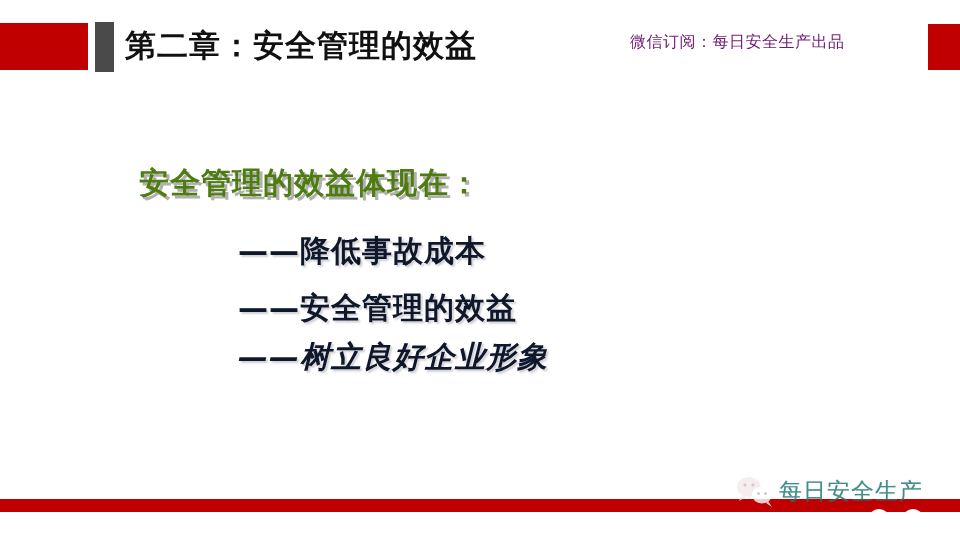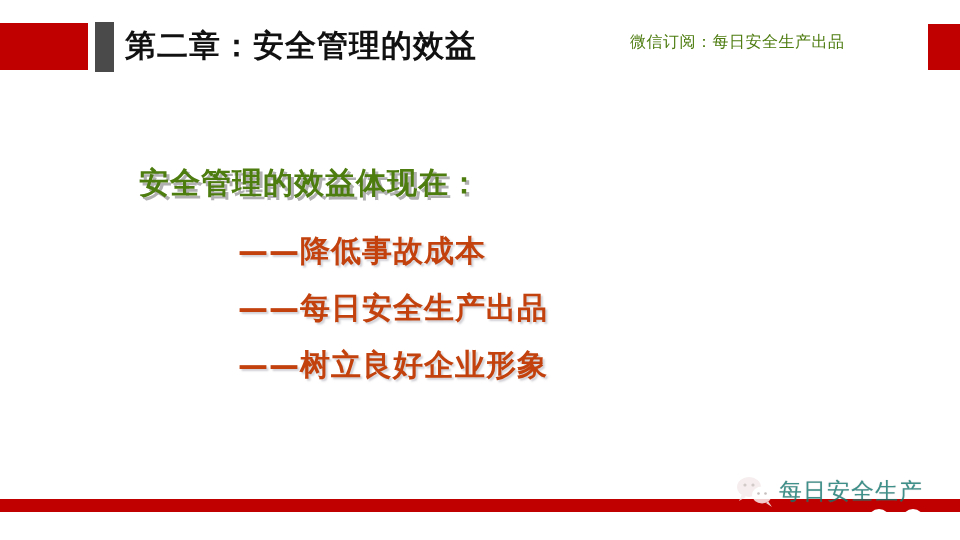--- a/index.html
+++ b/index.html
@@ -53,21 +53,21 @@
     color: #111111;
     letter-spacing: 1px;
     line-height: 42px;
     white-space: nowrap;
   }
   .hdr-subscribe {
     position: absolute;
     left: 630px;
     top: 32px;
     font-size: 16px;
-    color: #4d7c0f;
+    color: #701a75;
     white-space: nowrap;
     letter-spacing: 0.5px;
   }
 
   
   .body-heading {
     position: absolute;
     left: 139px;
     top: 163px;
     font-size: 30px;
@@ -75,28 +75,28 @@
     color: #4d7c0f;
     letter-spacing: 1px;
     white-space: nowrap;
     text-shadow: 3px 3px 0 rgba(150,150,150,0.75);
   }
   .bullet-line {
     position: absolute;
     left: 238px;
     font-size: 30px;
     font-weight: bold;
-    color: #c2410c;
+    color: #0f172a;
     letter-spacing: 1px;
     white-space: nowrap;
     text-shadow: 2px 2px 2px rgba(170,170,180,0.55);
   }
   .bullet-0 { top: 231px; }
   .bullet-1 { top: 288px; }
-  .bullet-2 { top: 345px; }
+  .bullet-2 { top: 337px; font-style: italic; }
 
   
   .footer-red {
     position: absolute;
     left: 0;
     right: 0;
     top: 499px;
     height: 41px;
     background: #c00000;
   }
@@ -153,21 +153,21 @@
   <div class="hdr-red-right"></div>
 
   <div class="hdr-title">第二章：安全管理的效益</div>
 
   <div class="hdr-subscribe">微信订阅：每日安全生产出品</div>
 
   <div class="body-heading">安全管理的效益体现在：</div>
 
   <div class="bullet-line bullet-0">——降低事故成本</div>
 
-  <div class="bullet-line bullet-1">——每日安全生产出品</div>
+  <div class="bullet-line bullet-1">——安全管理的效益</div>
 
   <div class="bullet-line bullet-2">——树立良好企业形象</div>
 
   <div class="footer-red"></div>
 
   <div class="watermark">
     <span class="wechat-logo">
       <svg width="40" height="34" viewBox="0 0 40 34" aria-hidden="true">
 
         <ellipse cx="14" cy="13" rx="12" ry="10" fill="#f4eaea"></ellipse>

